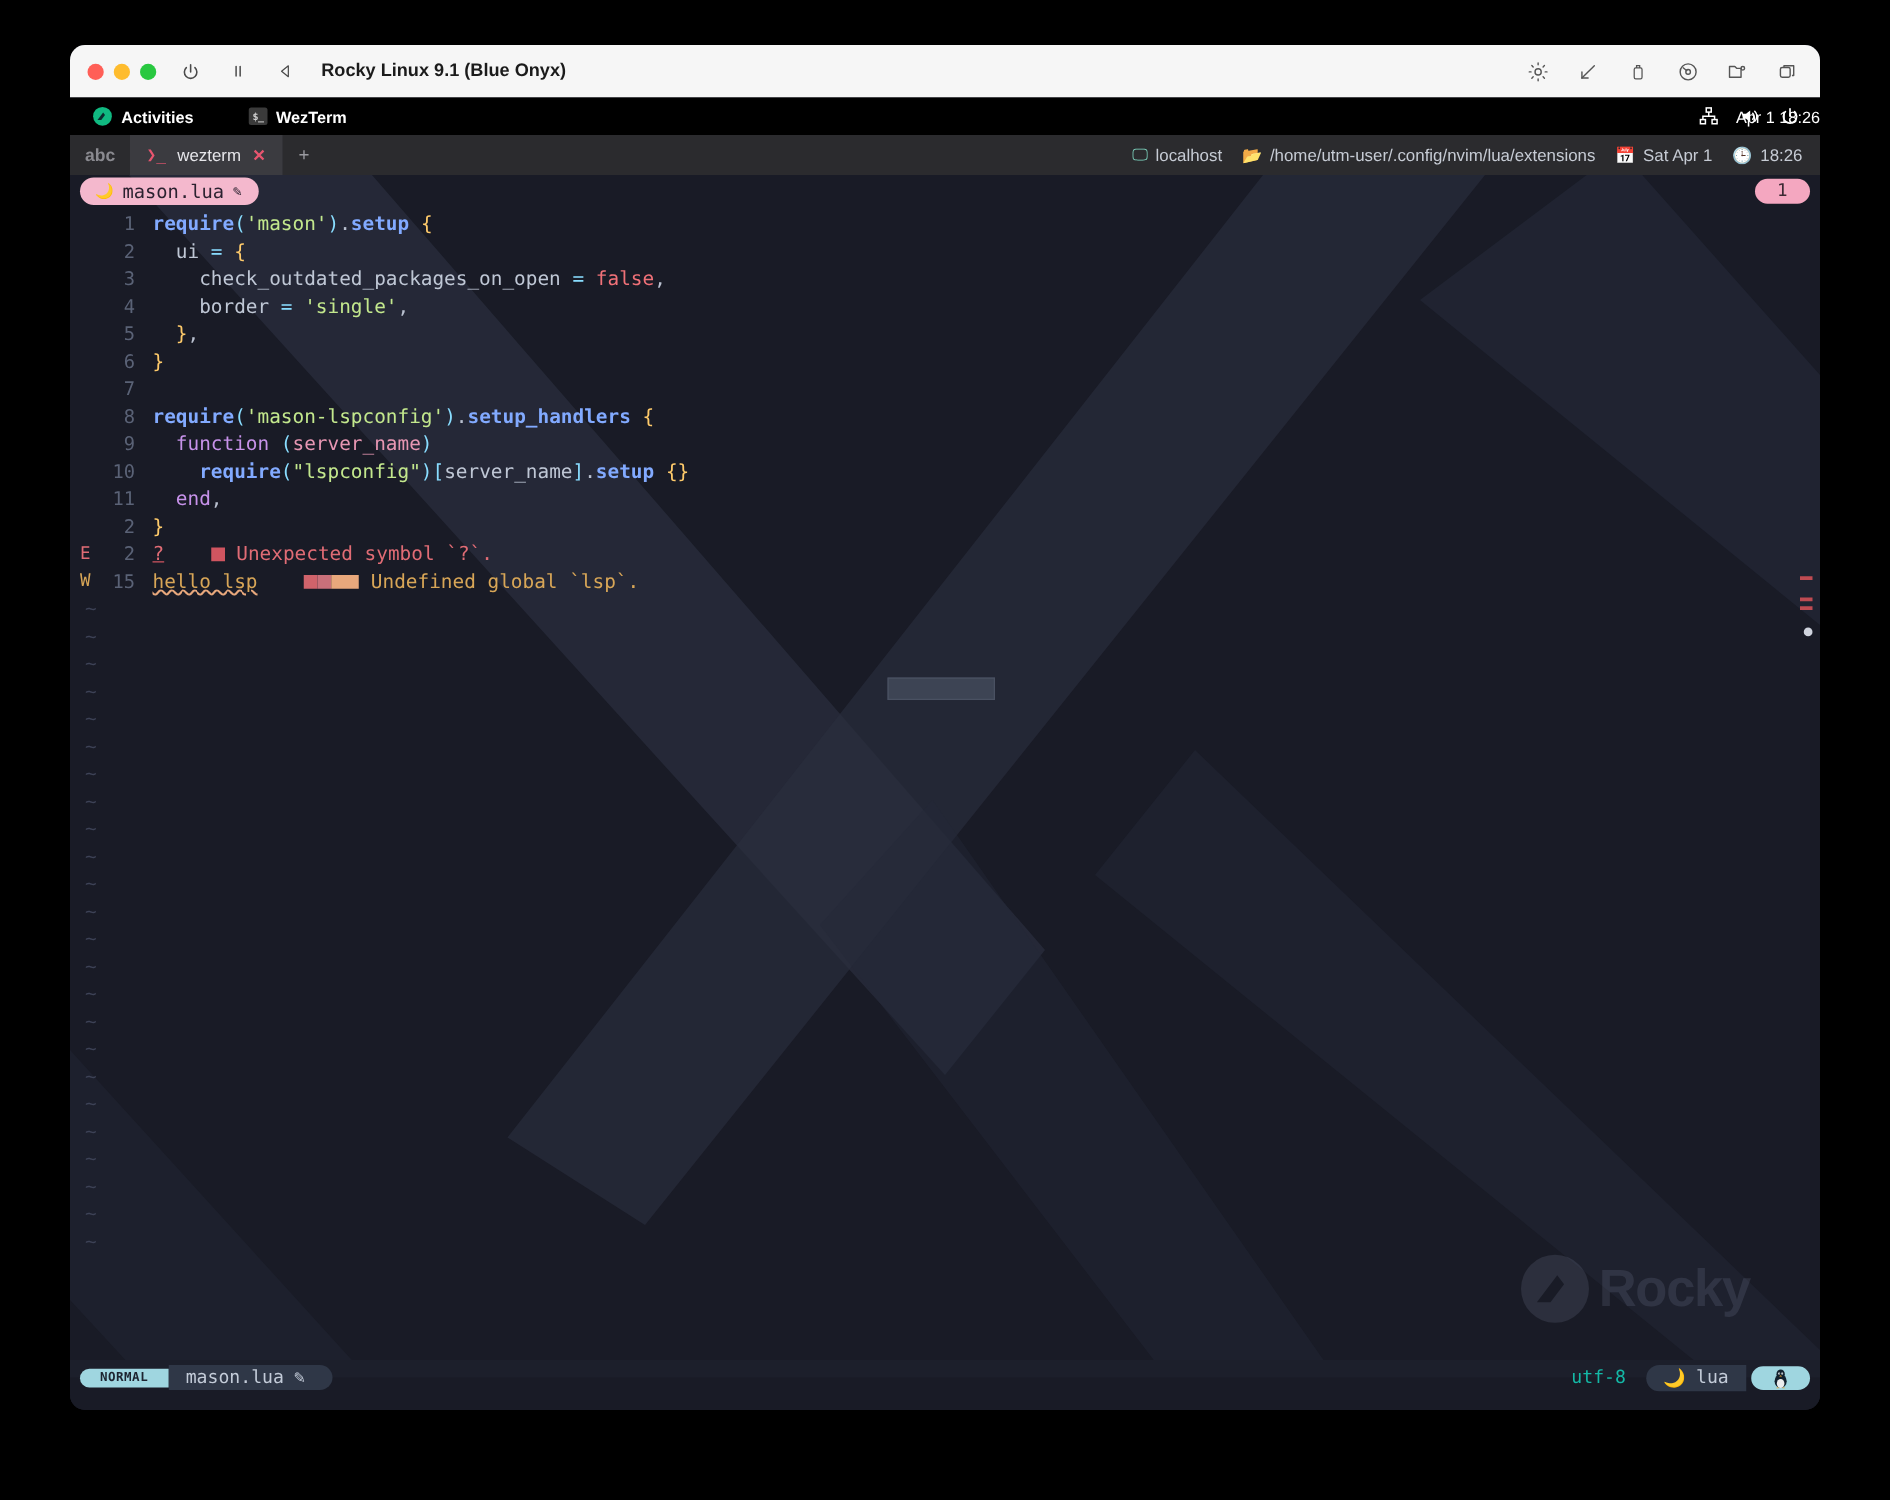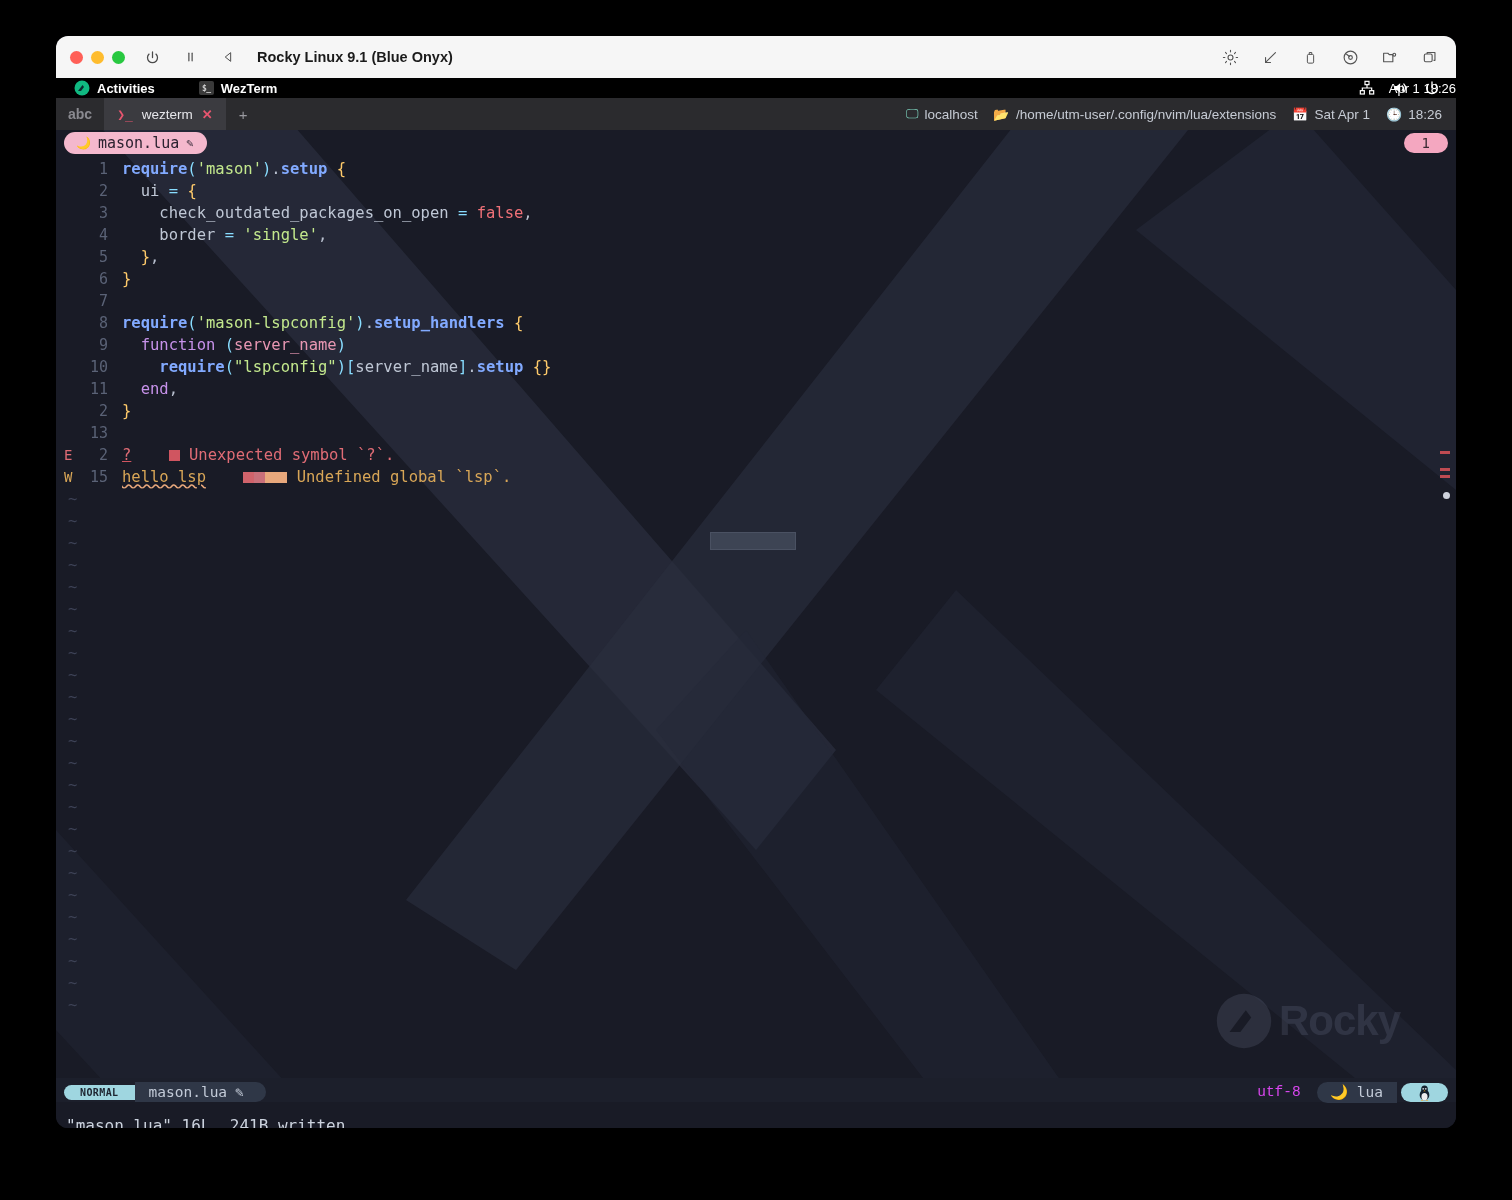--- a/index.html
+++ b/index.html
@@ -53,21 +53,21 @@
   }
   .tb-right {
     position: absolute;
     right: 16px; top: 0; bottom: 0;
     display: flex; align-items: center; gap: 20px;
   }
   .tb-right .tb-ic { color: #555; width: 20px; height: 20px; display:inline-flex; align-items:center; justify-content:center;}
 
   
   .gnome-bar {
-    height: 20px;
+    height: 30px;
     background: #000000;
     display: flex;
     align-items: center;
     color: #ffffff;
     font-size: 13px;
     font-family: "Liberation Sans", sans-serif;
     position: relative;
     padding: 0 14px;
   }
   .gn-item { display: flex; align-items: center; gap: 7px; font-weight: bold; }
@@ -286,21 +286,21 @@
     background: #2f3747;
     color: #c3cbd8;
     border-radius: 0 12px 12px 0;
     padding: 2px 22px 2px 14px;
     display: flex; align-items: center; gap: 8px;
   }
   .sl-right {
     position: absolute; right: 8px; top: 0; bottom: 0;
     display: flex; align-items: center; gap: 0;
   }
-  .sl-enc { color: #d946ef; padding-right: 16px; font-family: Liberation Mono, monospace; }
+  .sl-enc { color: #14b8a6; padding-right: 16px; }
   .sl-lang {
     background: #2f3747;
     color: #c3cbd8;
     border-radius: 12px 0 0 12px;
     padding: 2px 14px;
     display: flex; align-items: center; gap: 8px;
   }
   .sl-lang .moon { color: #41a6f6; }
   .sl-os {
     background: #9fd6e0;
@@ -510,21 +510,20 @@
           <div class="line"><span class="sev"></span><span class="lnum">3</span><span class="ltext"><span class="plain">    </span><span class="ident">check_outdated_packages_on_open</span><span class="plain"> </span><span class="punc">=</span><span class="plain"> </span><span class="bool">false</span><span class="plain">,</span></span></div>
           <div class="line"><span class="sev"></span><span class="lnum">4</span><span class="ltext"><span class="plain">    </span><span class="ident">border</span><span class="plain"> </span><span class="punc">=</span><span class="plain"> </span><span class="str">'single'</span><span class="plain">,</span></span></div>
           <div class="line"><span class="sev"></span><span class="lnum">5</span><span class="ltext"><span class="plain">  </span><span class="brace">}</span><span class="plain">,</span></span></div>
           <div class="line"><span class="sev"></span><span class="lnum">6</span><span class="ltext"><span class="brace">}</span></span></div>
           <div class="line"><span class="sev"></span><span class="lnum">7</span><span class="ltext"></span></div>
           <div class="line"><span class="sev"></span><span class="lnum">8</span><span class="ltext"><span class="fn">require</span><span class="punc">(</span><span class="str">'mason-lspconfig'</span><span class="punc">)</span><span class="plain">.</span><span class="fn">setup_handlers</span><span class="plain"> </span><span class="brace">{</span></span></div>
           <div class="line"><span class="sev"></span><span class="lnum">9</span><span class="ltext"><span class="plain">  </span><span class="kw2">function</span><span class="plain"> </span><span class="punc">(</span><span class="param2">server_name</span><span class="punc">)</span></span></div>
           <div class="line"><span class="sev"></span><span class="lnum">10</span><span class="ltext"><span class="plain">    </span><span class="fn">require</span><span class="punc">(</span><span class="str">"lspconfig"</span><span class="punc">)</span><span class="punc">[</span><span class="ident">server_name</span><span class="punc">]</span><span class="plain">.</span><span class="fn">setup</span><span class="plain"> </span><span class="brace">{}</span></span></div>
           <div class="line"><span class="sev"></span><span class="lnum">11</span><span class="ltext"><span class="plain">  </span><span class="kw2">end</span><span class="plain">,</span></span></div>
           <div class="line"><span class="sev"></span><span class="lnum">2</span><span class="ltext"><span class="brace">}</span></span></div>
-          <div class="line"><span class="sev"></span><span class="lnum">13</span><span class="ltext"></span></div>
         </div>
 
       <div class="line">
         <span class="sev e">E</span>
         <span class="lnum">2</span>
         <span class="ltext"><span class="errtext underl-err">?</span><span class="plain">    </span><span class="errsq"></span><span class="plain"> </span><span class="errtext">Unexpected symbol `?`.</span></span>
       </div>
 
       <div class="line">
         <span class="sev w">W</span>

